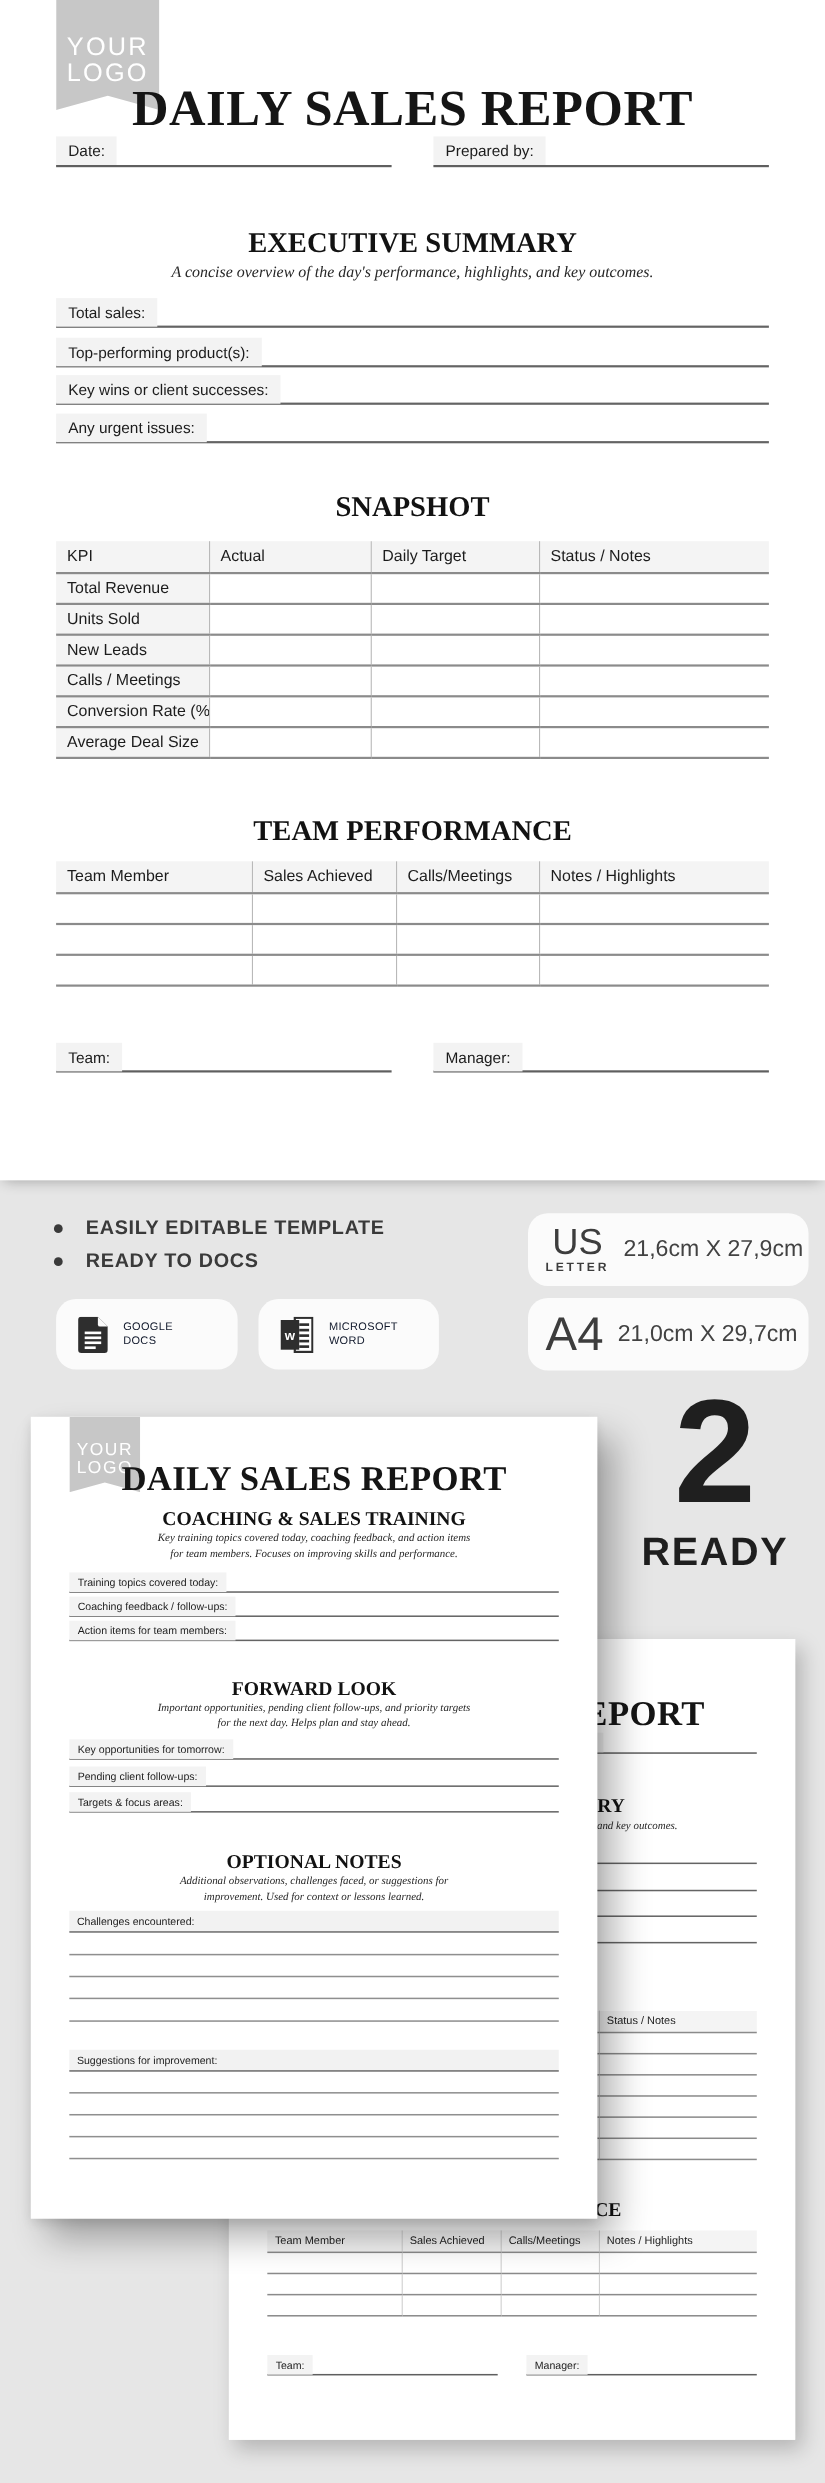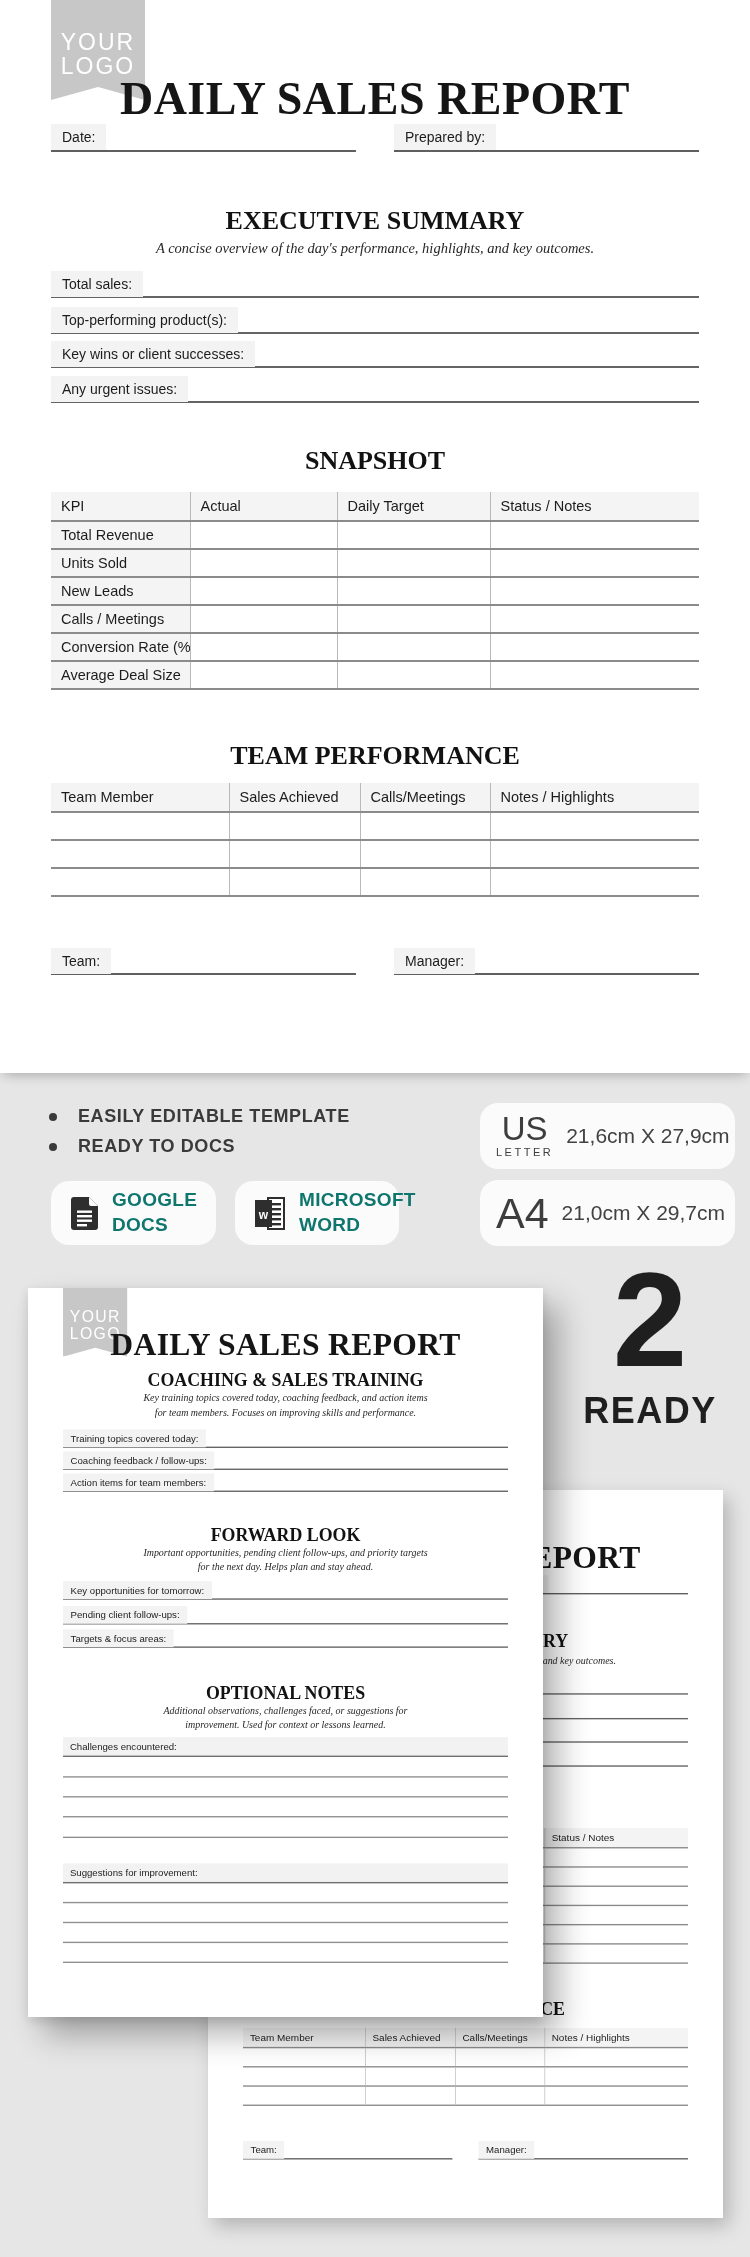--- a/index.html
+++ b/index.html
@@ -70,28 +70,28 @@
     font-weight:700; letter-spacing:0.6px; color:#3a3a3a; }
   .bullet .dot { width:8px; height:8px; border-radius:50%; background:#3a3a3a; margin-right:21px; }
 
   .badge { position:absolute; background:#fbfbfb; border-radius:18px;
     display:flex; align-items:center; color:#3b3b3b; }
   .badge-us, .badge-a4 { left:440px; width:255px; height:66px; padding-left:16px;margin-left:40px; }
   .badge-us { top:1103px; } .badge-a4 { top:1180px; }
   .fmt-block { display:flex; flex-direction:column; align-items:center; }
   .fmt-big { font-size:33px; font-weight:400; line-height:0.9; color:#3d3d3d; }
   .fmt-big-a4 { font-size:43px; font-weight:400; line-height:1; color:#3d3d3d;text-align:right; }
-  .fmt-sub { font-size:11px; letter-spacing:2.5px; margin-top:3px; color:#3d3d3d; }
+  .fmt-sub { font-size:11px; letter-spacing:2.5px; margin-top:3px; color:#3d3d3d;font-weight:bold; }
   .fmt-size { font-size:21px; margin-left:13px; color:#424242; white-space:nowrap; }
 
   .badge-app { top:1181px; height:64px; padding-left:20px; }
   .badge-docs { left:51px; width:165px; }
   .badge-word { left:235px; width:164px; }
-  .app-name { font-size:19px; font-weight:700; line-height:1.3; letter-spacing:0.3px;
-    color:#0f766e; margin-left:14px; text-transform:uppercase; }
+  .app-name { font-size:10px; font-weight:400; line-height:1.3; letter-spacing:0.3px;
+    color:#0f172a; margin-left:14px; text-transform:uppercase; }
 
   .pg-num { position:absolute; left:582px; top:1253px; width:136px; text-align:center;
     font-size:134px; line-height:1; font-weight:700; color:#1f1f1f; z-index:1; }
   .pg-lbl { position:absolute; left:582px; top:1390px; width:136px; text-align:center;
     font-size:36px; font-weight:700; letter-spacing:1.5px; color:#1f1f1f; z-index:1; }
 
   
   .preview { position:absolute; background:#fff; overflow:hidden; }
   .preview .scaled { transform:scale(0.68667); transform-origin:0 0; }
   .preview-back { left:208px; top:1490px; width:515px; height:728px; z-index:3;

